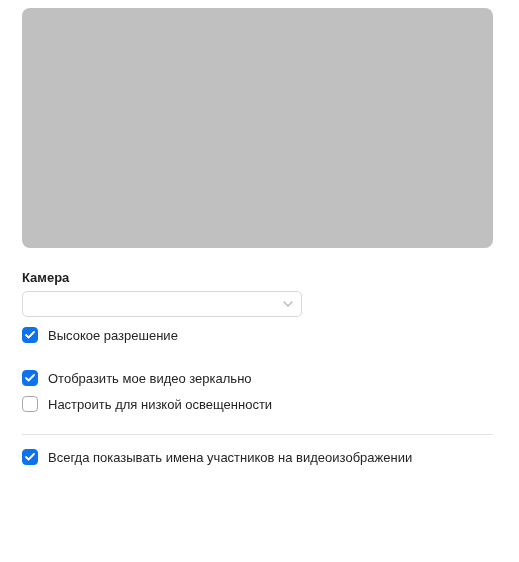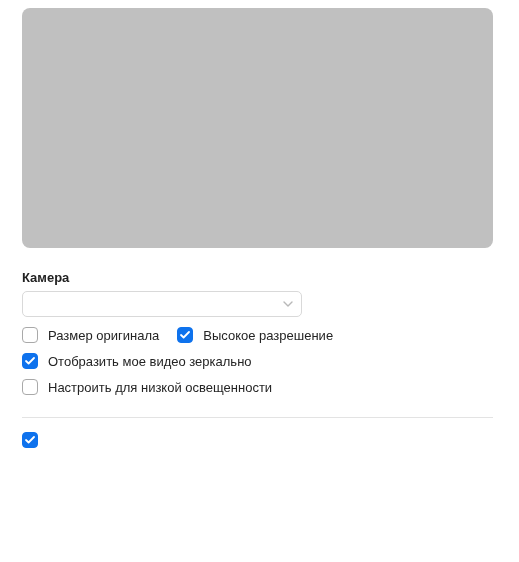--- a/index.html
+++ b/index.html
@@ -112,46 +112,40 @@
     background: #0e72ed;
     border-radius: 50%;
     top: 50%;
     transform: translate(-50%, -50%);
   }
   .divider {
     border: none;
     border-top: 1px solid #e3e3e3;
     margin: 22px 0 14px 0;
   }
-  .option-block { margin-top: 10px; }
+  .option-block { margin-top: 27px; }
   .option-block .row { margin-top: 10px; }
 </style>
 </head>
 <body>
 
 <div class="container">
 
   <div class="video-preview"></div>
 
   <div class="section-label">Камера</div>
 
   <div class="select-wrap">
     <span></span>
     <svg width="10" height="6" viewBox="0 0 10 6">
         <path d="M1 1 L5 5 L9 1" stroke="#b8b8b8" stroke-width="1.4" fill="none" stroke-linecap="round" stroke-linejoin="round"></path>
       </svg>
   </div>
 
   <div class="row inline2">
-    <div class="check">
-      <div class="cbox unchecked">
-        
-      </div>
-      <span class="chk-label">Размер оригинала</span>
-    </div>
     <div class="check">
       <div class="cbox checked">
         <svg width="10" height="8" viewBox="0 0 10 8">
             <path d="M1 4 L3.6 6.5 L9 1" stroke="#fff" stroke-width="1.8" fill="none" stroke-linecap="round" stroke-linejoin="round"></path>
           </svg>
       </div>
       <span class="chk-label">Высокое разрешение</span>
     </div>
   </div>
 
@@ -181,16 +175,17 @@
 
   <hr class="divider">
 
   <div class="row">
     <div class="check">
       <div class="cbox checked">
         <svg width="10" height="8" viewBox="0 0 10 8">
             <path d="M1 4 L3.6 6.5 L9 1" stroke="#fff" stroke-width="1.8" fill="none" stroke-linecap="round" stroke-linejoin="round"></path>
           </svg>
       </div>
+      <span class="chk-label">Всегда показывать имена участников на видеоизображении</span>
     </div>
   </div>
 
 </div>
 
 </body></html>

